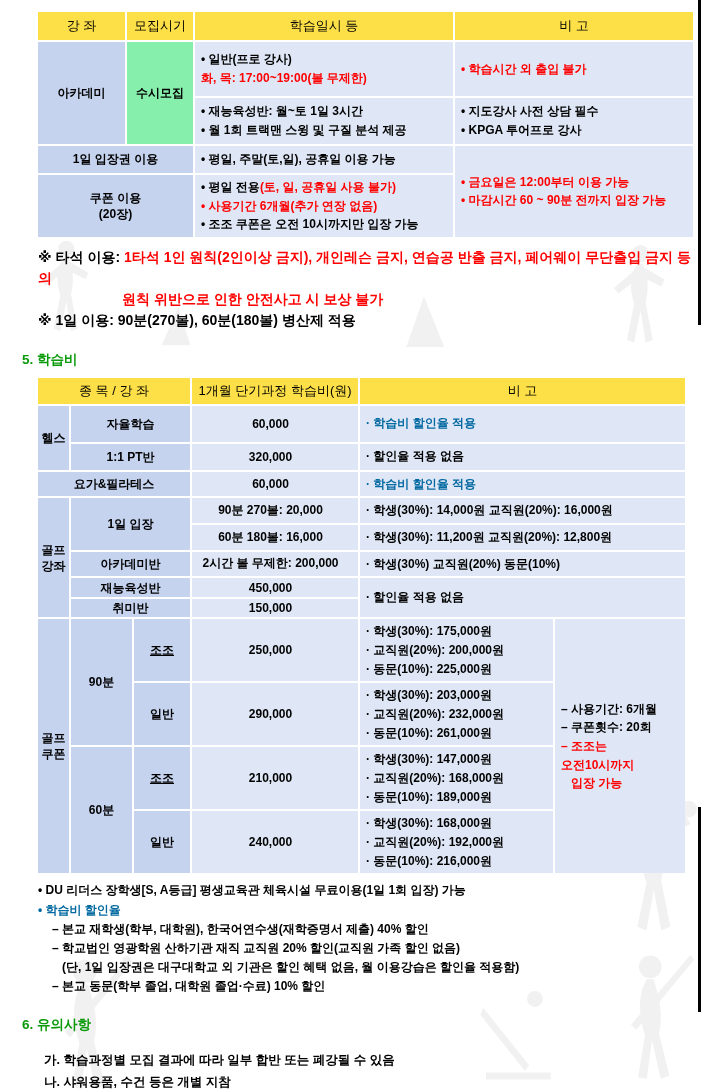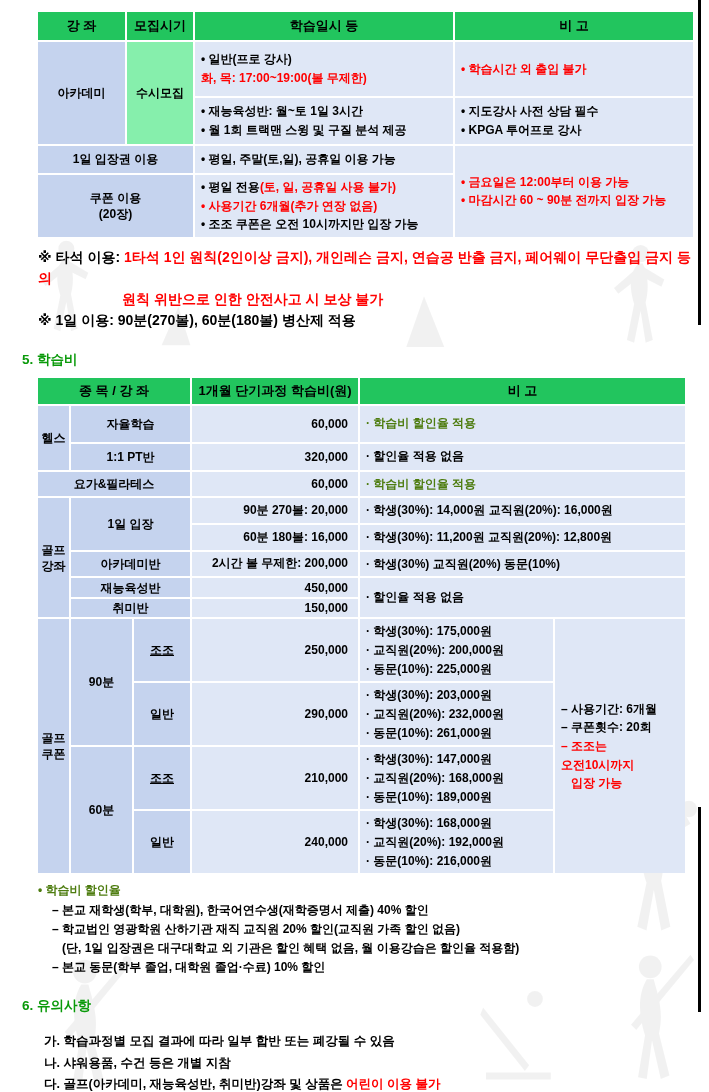--- a/index.html
+++ b/index.html
@@ -10,28 +10,28 @@
     font-weight:700;
   }
   .wm{position:absolute;fill:#000;opacity:0.05;}
   .vline{position:absolute;left:698px;width:3px;background:#000;}
   .v1{top:0;height:325px;}
   .v2{top:807px;height:205px;}
 
   .content{position:absolute;left:36px;top:10px;width:660px;}
 
   table.t{border-collapse:separate;border-spacing:2px;table-layout:fixed;}
-  .t th{background:#22c55e;font-size:13px;padding:4px 2px;font-weight:700;}
+  .t th{background:#fde047;font-size:13px;padding:4px 2px;font-weight:400;}
   .t td{font-size:12px;vertical-align:middle;word-break:keep-all;}
   .lbl{background:#c5d3ee;text-align:center;line-height:1.35;}
   .cell{background:#dfe7f6;text-align:left;padding:3px 6px;line-height:1.55;}
   .ctr{background:#86efac;text-align:center;}
-  .price{background:#dfe7f6;text-align:right;padding-right:10px;}
+  .price{background:#dfe7f6;text-align:center;padding-right:10px;}
   .red{color:#ff0000;}
-  .blue{color:#4d7c0f;}
+  .blue{color:#0369a1;}
   .u{text-decoration:underline;}
 
   .footnotes{margin:8px 0 0 2px;font-size:14px;line-height:1.5;}
   .fn-indent{padding-left:84px;}
 
   .sec-title{color:#0a9a0a;font-size:13.5px;margin:20px 0 7px -14px;}
 
   .bullets{margin:6px 0 0 2px;font-size:12px;line-height:1.6;}
   .bullets .dash{padding-left:14px;}
   .bullets .dash2{padding-left:24px;}
@@ -263,20 +263,21 @@
       <td class="cell">
         <div>· 학생(30%): 168,000원</div>
         <div>· 교직원(20%): 192,000원</div>
         <div>· 동문(10%): 216,000원</div>
       </td>
     </tr>
   </tbody>
     </table>
 
   <div class="bullets">
+    <div>• DU 리더스 장학생[S, A등급] 평생교육관 체육시설 무료이용(1일 1회 입장) 가능</div>
     <div class="blue">• 학습비 할인율</div>
     <div class="dash">– 본교 재학생(학부, 대학원), 한국어연수생(재학증명서 제출) 40% 할인</div>
     <div class="dash">– 학교법인 영광학원 산하기관 재직 교직원 20% 할인(교직원 가족 할인 없음)</div>
     <div class="dash2">(단, 1일 입장권은 대구대학교 외 기관은 할인 혜택 없음, 월 이용강습은 할인율 적용함)</div>
     <div class="dash">– 본교 동문(학부 졸업, 대학원 졸업·수료) 10% 할인</div>
   </div>
 
   <div class="sec-title" style="">6. 유의사항</div>
   <div class="sec6">
     <div class="item"><span>가.</span> <span>학습과정별 모집 결과에 따라 일부 합반 또는 폐강될 수 있음</span><span class="red"></span></div>

